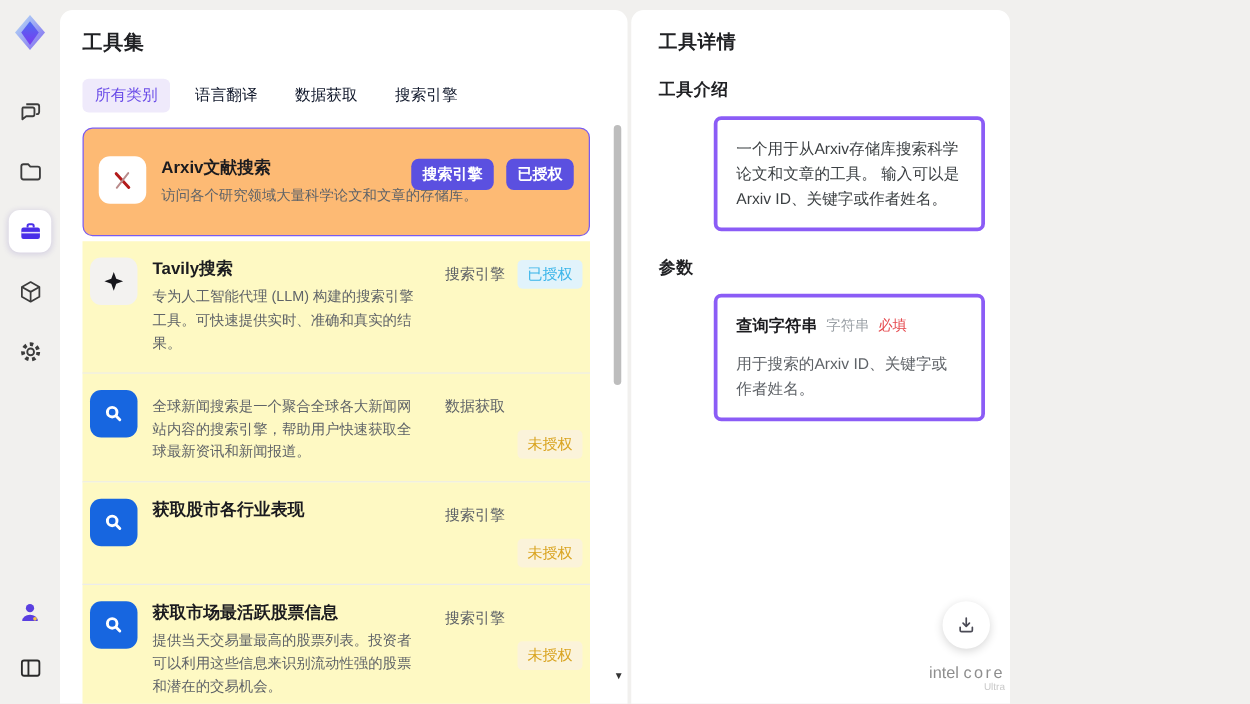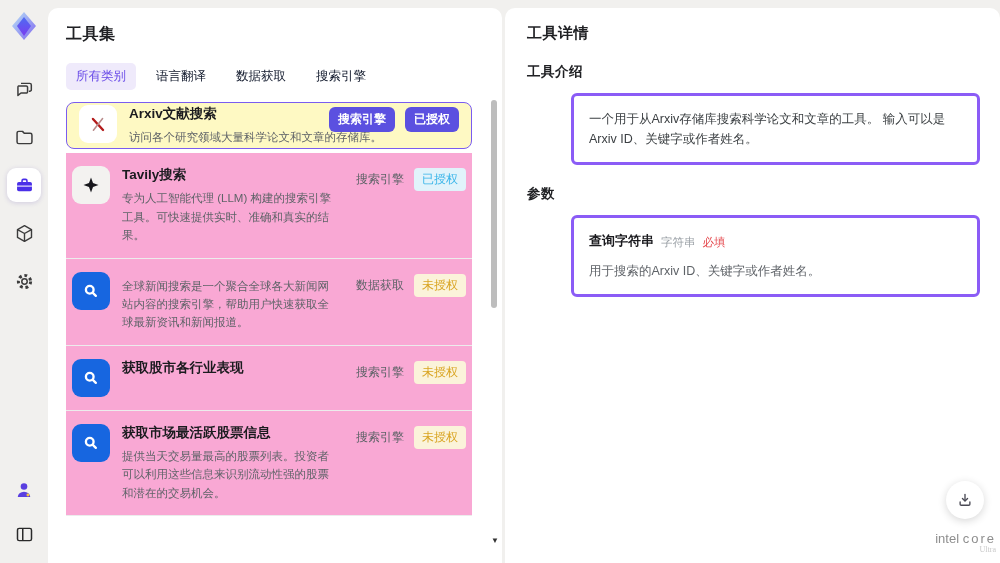--- a/index.html
+++ b/index.html
@@ -8,21 +8,21 @@
     --blue-icon:#1766e0;
   }
   *{box-sizing:border-box;margin:0;padding:0;}
   html,body{width:1000px;height:563px;overflow:hidden;}
   body{
     background:#f1f0ee;
     font-family:"Liberation Sans", sans-serif;
     color:#202124;
     position:relative;
   }
-  .app{display:flex;width:1000px;height:563px;}
+  .app{display:flex;width:808px;height:563px;}
 
   
   .rail{
     width:48px;flex:none;display:flex;flex-direction:column;align-items:center;
     padding-top:6px;background:#f1f0ee;
   }
   .logo{width:32px;height:32px;margin:4px 0 30px;}
   .rail-nav{display:flex;flex-direction:column;gap:14px;align-items:center;}
   .rail-btn{
     width:34px;height:34px;border-radius:9px;display:flex;align-items:center;justify-content:center;
@@ -40,80 +40,80 @@
 
   .page-title{font-size:16px;font-weight:bold;letter-spacing:.5px;}
 
   
   .tabs{display:flex;gap:10px;margin-top:18px;align-items:center;}
   .tab{font-size:12.5px;color:#0f172a;padding:5px 10px;border-radius:5px;cursor:pointer;}
   .tab.active{color:#6a4ce8;background:#efeafb;font-weight:normal;}
 
   
   .tool-list{margin-top:12px;padding-right:14px;position:relative;}
-  .tool-row{display:flex;gap:12px;padding:13px 6px;border-bottom:1px solid #ececec;cursor:pointer;background:#f9a8d4;}
+  .tool-row{display:flex;gap:12px;padding:13px 6px;border-bottom:1px solid #ececec;cursor:pointer;background:#fef9c3;}
   .tool-row.selected{
     border:1px solid var(--sel-border);
-    background:#fef9c3;border-radius:8px;padding:2px 12px;margin-bottom:4px;
+    background:#fdba74;border-radius:8px;padding:22px 12px;margin-bottom:4px;
   }
   .tool-icon{
     width:38px;height:38px;border-radius:9px;flex:none;
     display:flex;align-items:center;justify-content:center;
   }
   .icon-bg-white{background:#ffffff;}
   .icon-bg-gray{background:#f3f2f0;}
   .icon-bg-blue{background:var(--blue-icon);}
   .tool-main{flex:1;min-width:0;padding-right:6px;}
   .tool-name{font-size:13.5px;font-weight:bold;color:#1b1b1f;}
   .tool-desc{font-size:11.5px;color:#5f6368;line-height:1.6;margin-top:5px;}
   .tool-row.selected .tool-desc{white-space:nowrap;}
   .tool-side{flex:none;display:flex;gap:10px;align-items:flex-start;padding-top:2px;}
   .badge-solid{
     background:var(--accent);color:#fff;font-size:12px;font-weight:bold;
     padding:4px 9px;border-radius:6px;white-space:nowrap;
   }
   .cat-text{font-size:12px;color:#5f6368;padding:3px 0;white-space:nowrap;}
   .auth-pill{font-size:12px;padding:3px 8px;border-radius:4px;white-space:nowrap;}
   .auth-authorized{background:#e1f3fb;color:#3ab5e9;}
-  .auth-unauthorized{background:#fbf3da;color:#d9a421;}
+  .auth-unauthorized{background:#fbf3da;color:#d9a421;margin-top:30px;}
 
   
   .scroll-thumb{
     position:absolute;right:5px;top:92px;width:6px;height:208px;
     background:#bdbdbd;border-radius:3px;
   }
   .scroll-down{
     position:absolute;right:3px;bottom:18px;font-size:8px;color:#333;line-height:1;
   }
 
   
   .detail-title{font-size:15px;font-weight:bold;letter-spacing:.5px;}
   .section-heading{font-size:13.5px;font-weight:bold;margin-top:20px;letter-spacing:.5px;}
   .card{
     border:3px solid #8b5cf6;border-radius:6px;background:#fff;
     padding:13px 15px;margin-top:12px;font-size:12.5px;color:#3c4043;line-height:1.6;margin-left:44px;
   }
-  .param-line{display:flex;align-items:flex-end;gap:7px;}
+  .param-line{display:flex;align-items:center;gap:7px;}
   .param-name{font-size:13px;font-weight:bold;color:#1b1b1f;}
   .param-type{font-size:11.5px;color:#9aa0a6;}
   .param-required{font-size:11.5px;color:#e5484d;}
   .param-desc{font-size:12.5px;color:#5f6368;margin-top:9px;}
 
   
   .fab{
     position:absolute;right:16px;bottom:44px;width:38px;height:38px;border-radius:50%;
     background:#fff;box-shadow:0 2px 8px rgba(0,0,0,.16);
     display:flex;align-items:center;justify-content:center;cursor:pointer;
   }
   .brand{
     position:absolute;right:4px;bottom:8px;text-align:right;color:#8e8e8e;line-height:1.1;
   }
   .brand .b1{font-size:13px;}
   .brand .b1 .core{letter-spacing:2px;font-weight:300;}
-  .brand .b2{font-size:8px;color:#c9c9c9;display:block;font-family:Liberation Serif, serif;}
+  .brand .b2{font-size:8px;color:#c9c9c9;display:block;}
 </style>
 </head>
 <body>
 
 <div class="app">
 
   <div class="rail">
     <div class="logo">
       <svg viewBox="0 0 32 32" width="32" height="32">
         <defs>

